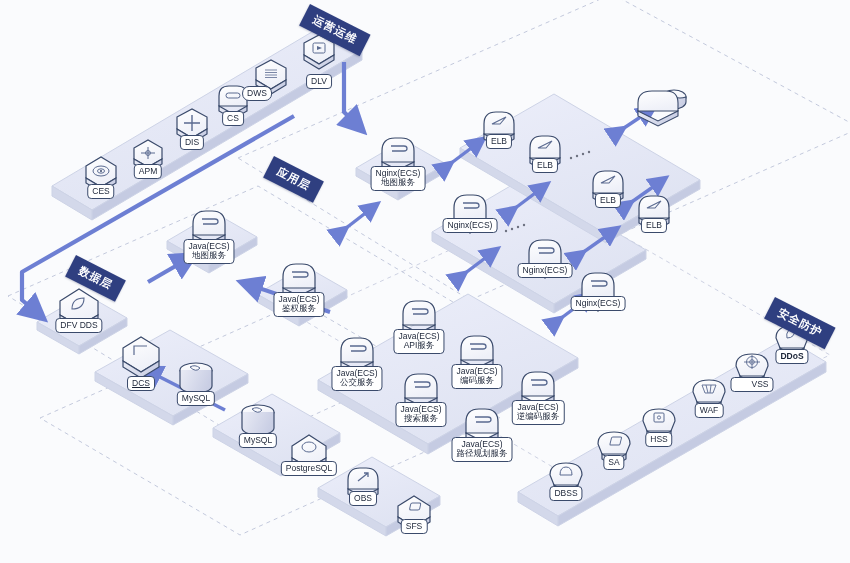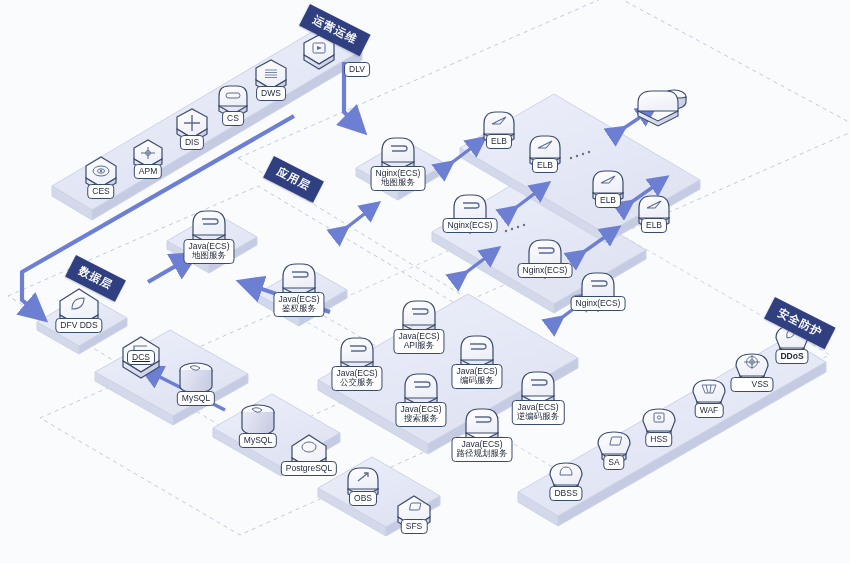--- a/index.html
+++ b/index.html
@@ -402,22 +402,22 @@
 
   <div class="banner" style="left:310px;top:4px;transform:rotate(27deg);">运营运维</div>
   <div class="banner" style="left:274px;top:156px;transform:rotate(27deg);">应用层</div>
   <div class="banner" style="left:76px;top:255px;transform:rotate(27deg);">数据层</div>
   <div class="banner" style="left:775px;top:297px;transform:rotate(27deg);">安全防护</div>
 
   <div class="chip" style="left:101px;top:184px;">CES</div>
   <div class="chip" style="left:148px;top:164px;">APM</div>
   <div class="chip" style="left:192px;top:135px;">DIS</div>
   <div class="chip" style="left:233px;top:111px;">CS</div>
-  <div class="chip" style="left:271px;top:86px;">DWS</div>
-  <div class="chip" style="left:319px;top:62px;margin-left:38px;">DLV</div>
+  <div class="chip" style="left:257px;top:86px;border-radius:7px;">DWS</div>
+  <div class="chip" style="left:319px;top:74px;">DLV</div>
 
   <div class="chip two" style="left:398px;top:166px;">
     <span>Nginx(ECS)</span>
     <span class="l2">地图服务</span>
   </div>
   <div class="chip two" style="left:209px;top:239px;">
     <span>Java(ECS)</span>
     <span class="l2">地图服务</span>
   </div>
   <div class="chip two" style="left:299px;top:292px;">
@@ -453,21 +453,21 @@
   <div class="chip" style="left:470px;top:218px;">Nginx(ECS)</div>
   <div class="chip" style="left:545px;top:263px;">Nginx(ECS)</div>
   <div class="chip" style="left:598px;top:296px;">Nginx(ECS)</div>
 
   <div class="chip" style="left:499px;top:134px;">ELB</div>
   <div class="chip" style="left:545px;top:158px;">ELB</div>
   <div class="chip" style="left:608px;top:193px;">ELB</div>
   <div class="chip" style="left:654px;top:218px;">ELB</div>
 
   <div class="chip" style="left:79px;top:318px;">DFV DDS</div>
-  <div class="chip" style="left:141px;top:350px;text-decoration:underline;">DCS</div>
+  <div class="chip" style="left:141px;top:376px;text-decoration:underline;">DCS</div>
   <div class="chip" style="left:196px;top:391px;">MySQL</div>
   <div class="chip" style="left:258px;top:433px;">MySQL</div>
   <div class="chip" style="left:309px;top:461px;">PostgreSQL</div>
   <div class="chip" style="left:363px;top:491px;">OBS</div>
   <div class="chip" style="left:414px;top:519px;">SFS</div>
 
   <div class="chip" style="left:566px;top:486px;">DBSS</div>
   <div class="chip" style="left:614px;top:455px;">SA</div>
   <div class="chip" style="left:659px;top:432px;">HSS</div>
   <div class="chip" style="left:709px;top:403px;text-align:right;">WAF</div>

